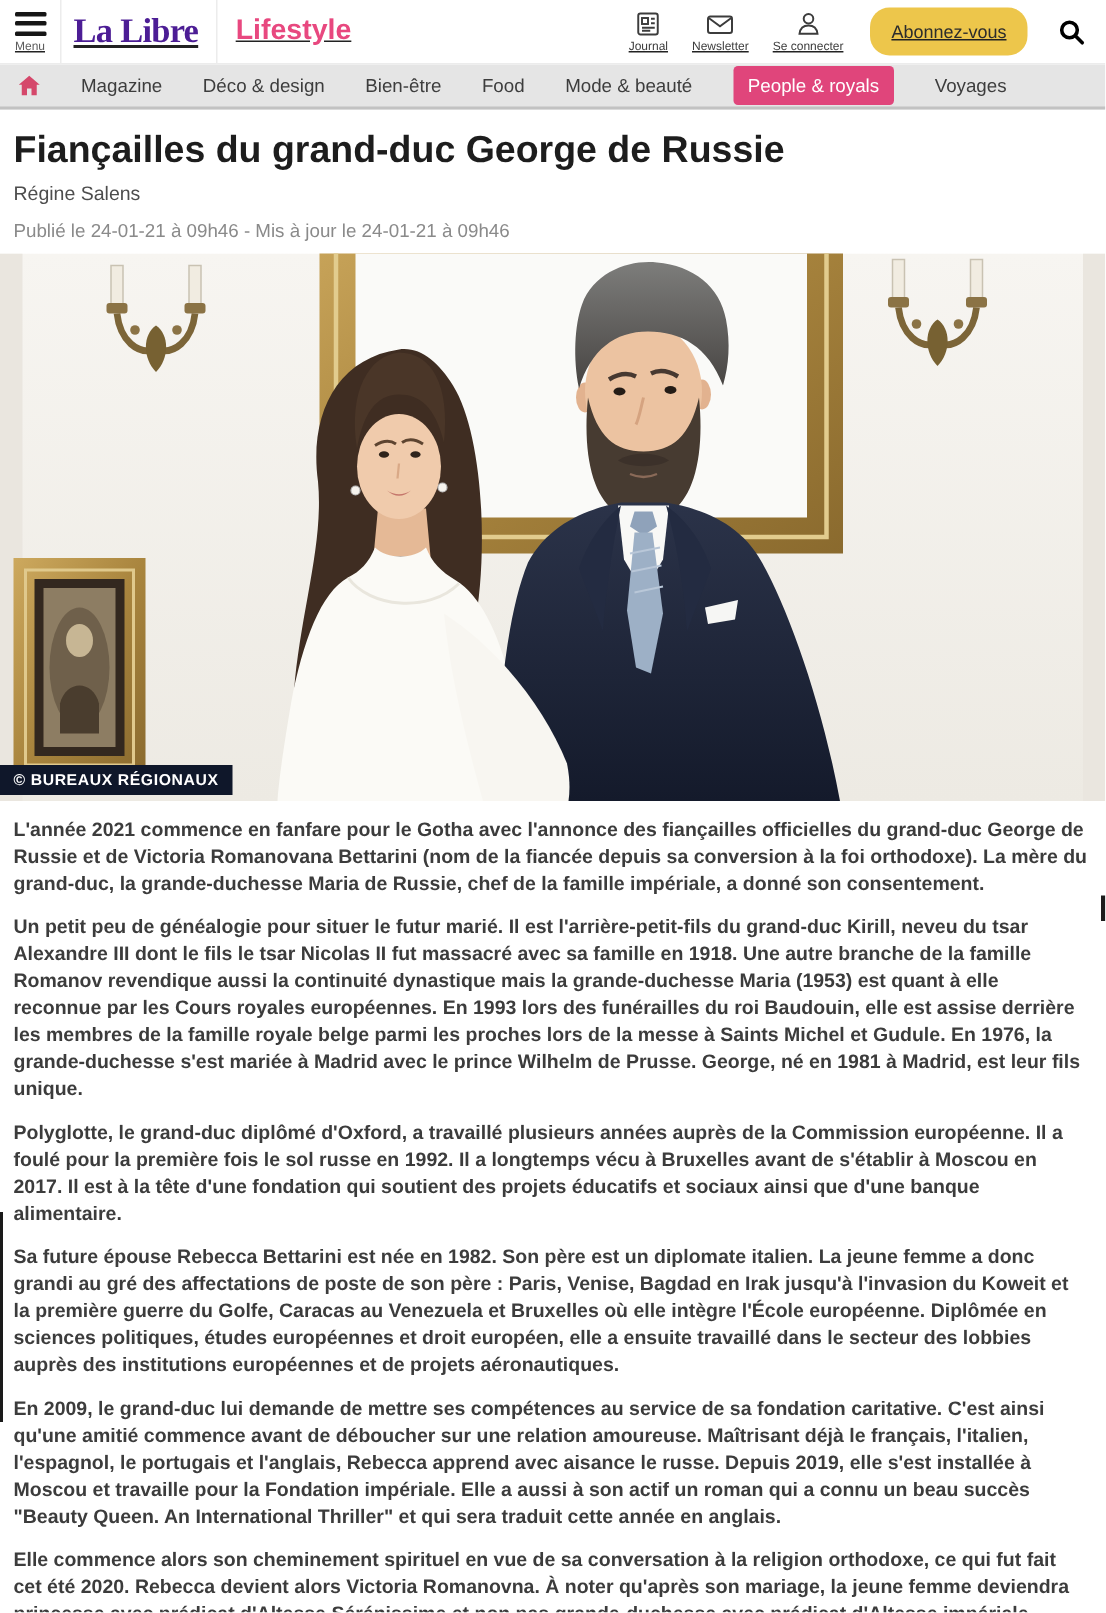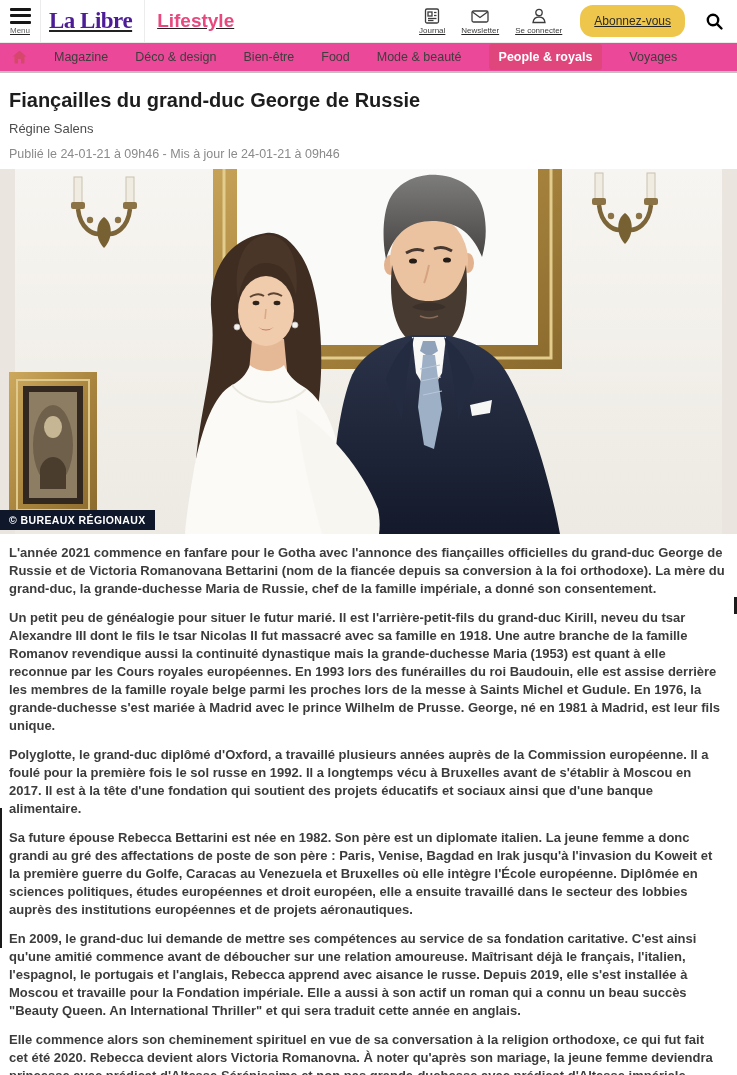--- a/index.html
+++ b/index.html
@@ -20,29 +20,29 @@
   .section-title{font-size:19px;font-weight:700;color:#e8487f;padding-left:12px;}
   .spacer{flex:1;}
   .hdr-action{display:flex;flex-direction:column;align-items:center;gap:1px;margin:0 8px;cursor:pointer;}
   .hdr-action svg{display:block;}
   .hdr-action .lbl{font-size:8px;color:#3c3c3c;white-space:nowrap;}
   .subscribe{background:#edc64b;color:#2c2c2c;border:none;border-radius:13px;font-size:12px;
              font-family:inherit;padding:9px 14px;margin:0 14px 0 10px;cursor:pointer;}
   .search-btn{width:30px;margin-right:8px;cursor:pointer;display:flex;align-items:center;justify-content:center;}
 
   
-  .navbar{height:28px;background:#ec4899;border-bottom:2px solid #c2c2c2;display:flex;
+  .navbar{height:28px;background:#e5e5e5;border-bottom:2px solid #c2c2c2;display:flex;
           align-items:center;padding-left:12px;gap:27px;font-size:12.5px;color:#3d3d3d;}
   .home{display:flex;align-items:center;cursor:pointer;}
   .nav-item{cursor:pointer;white-space:nowrap;text-decoration:none;color:#3d3d3d;}
-  .nav-item.active{background:#e0457b;color:#fff;font-weight:700;padding:6px 10px;border-radius:3px;text-align:center;}
+  .nav-item.active{background:#e0457b;color:#fff;font-weight:400;padding:6px 10px;border-radius:3px;text-align:center;}
 
   
   .article-head{padding:14px 10px 8px 9px;}
-  .article-head h1{margin:0;font-size:20px;line-height:26px;font-weight:700;color:#1d1d1d;}
+  .article-head h1{margin:0;font-size:25px;line-height:26px;font-weight:700;color:#1d1d1d;}
   .author{margin-top:8px;font-size:13px;color:#4d4d4d;cursor:pointer;}
   .dateline{margin-top:11px;font-size:12.5px;color:#8a8a8a;}
   .lead{margin-top:7px;font-size:15px;font-weight:700;color:#1d1d1d;}
 
   
   .photo{position:relative;width:737px;height:365px;margin:0;}
   .photo svg{display:block;}
   .photo figcaption{position:absolute;left:0;bottom:4px;background:#0f172a;color:#fff;
        font-size:10.5px;font-weight:700;letter-spacing:.4px;padding:4px 9px;}
 

